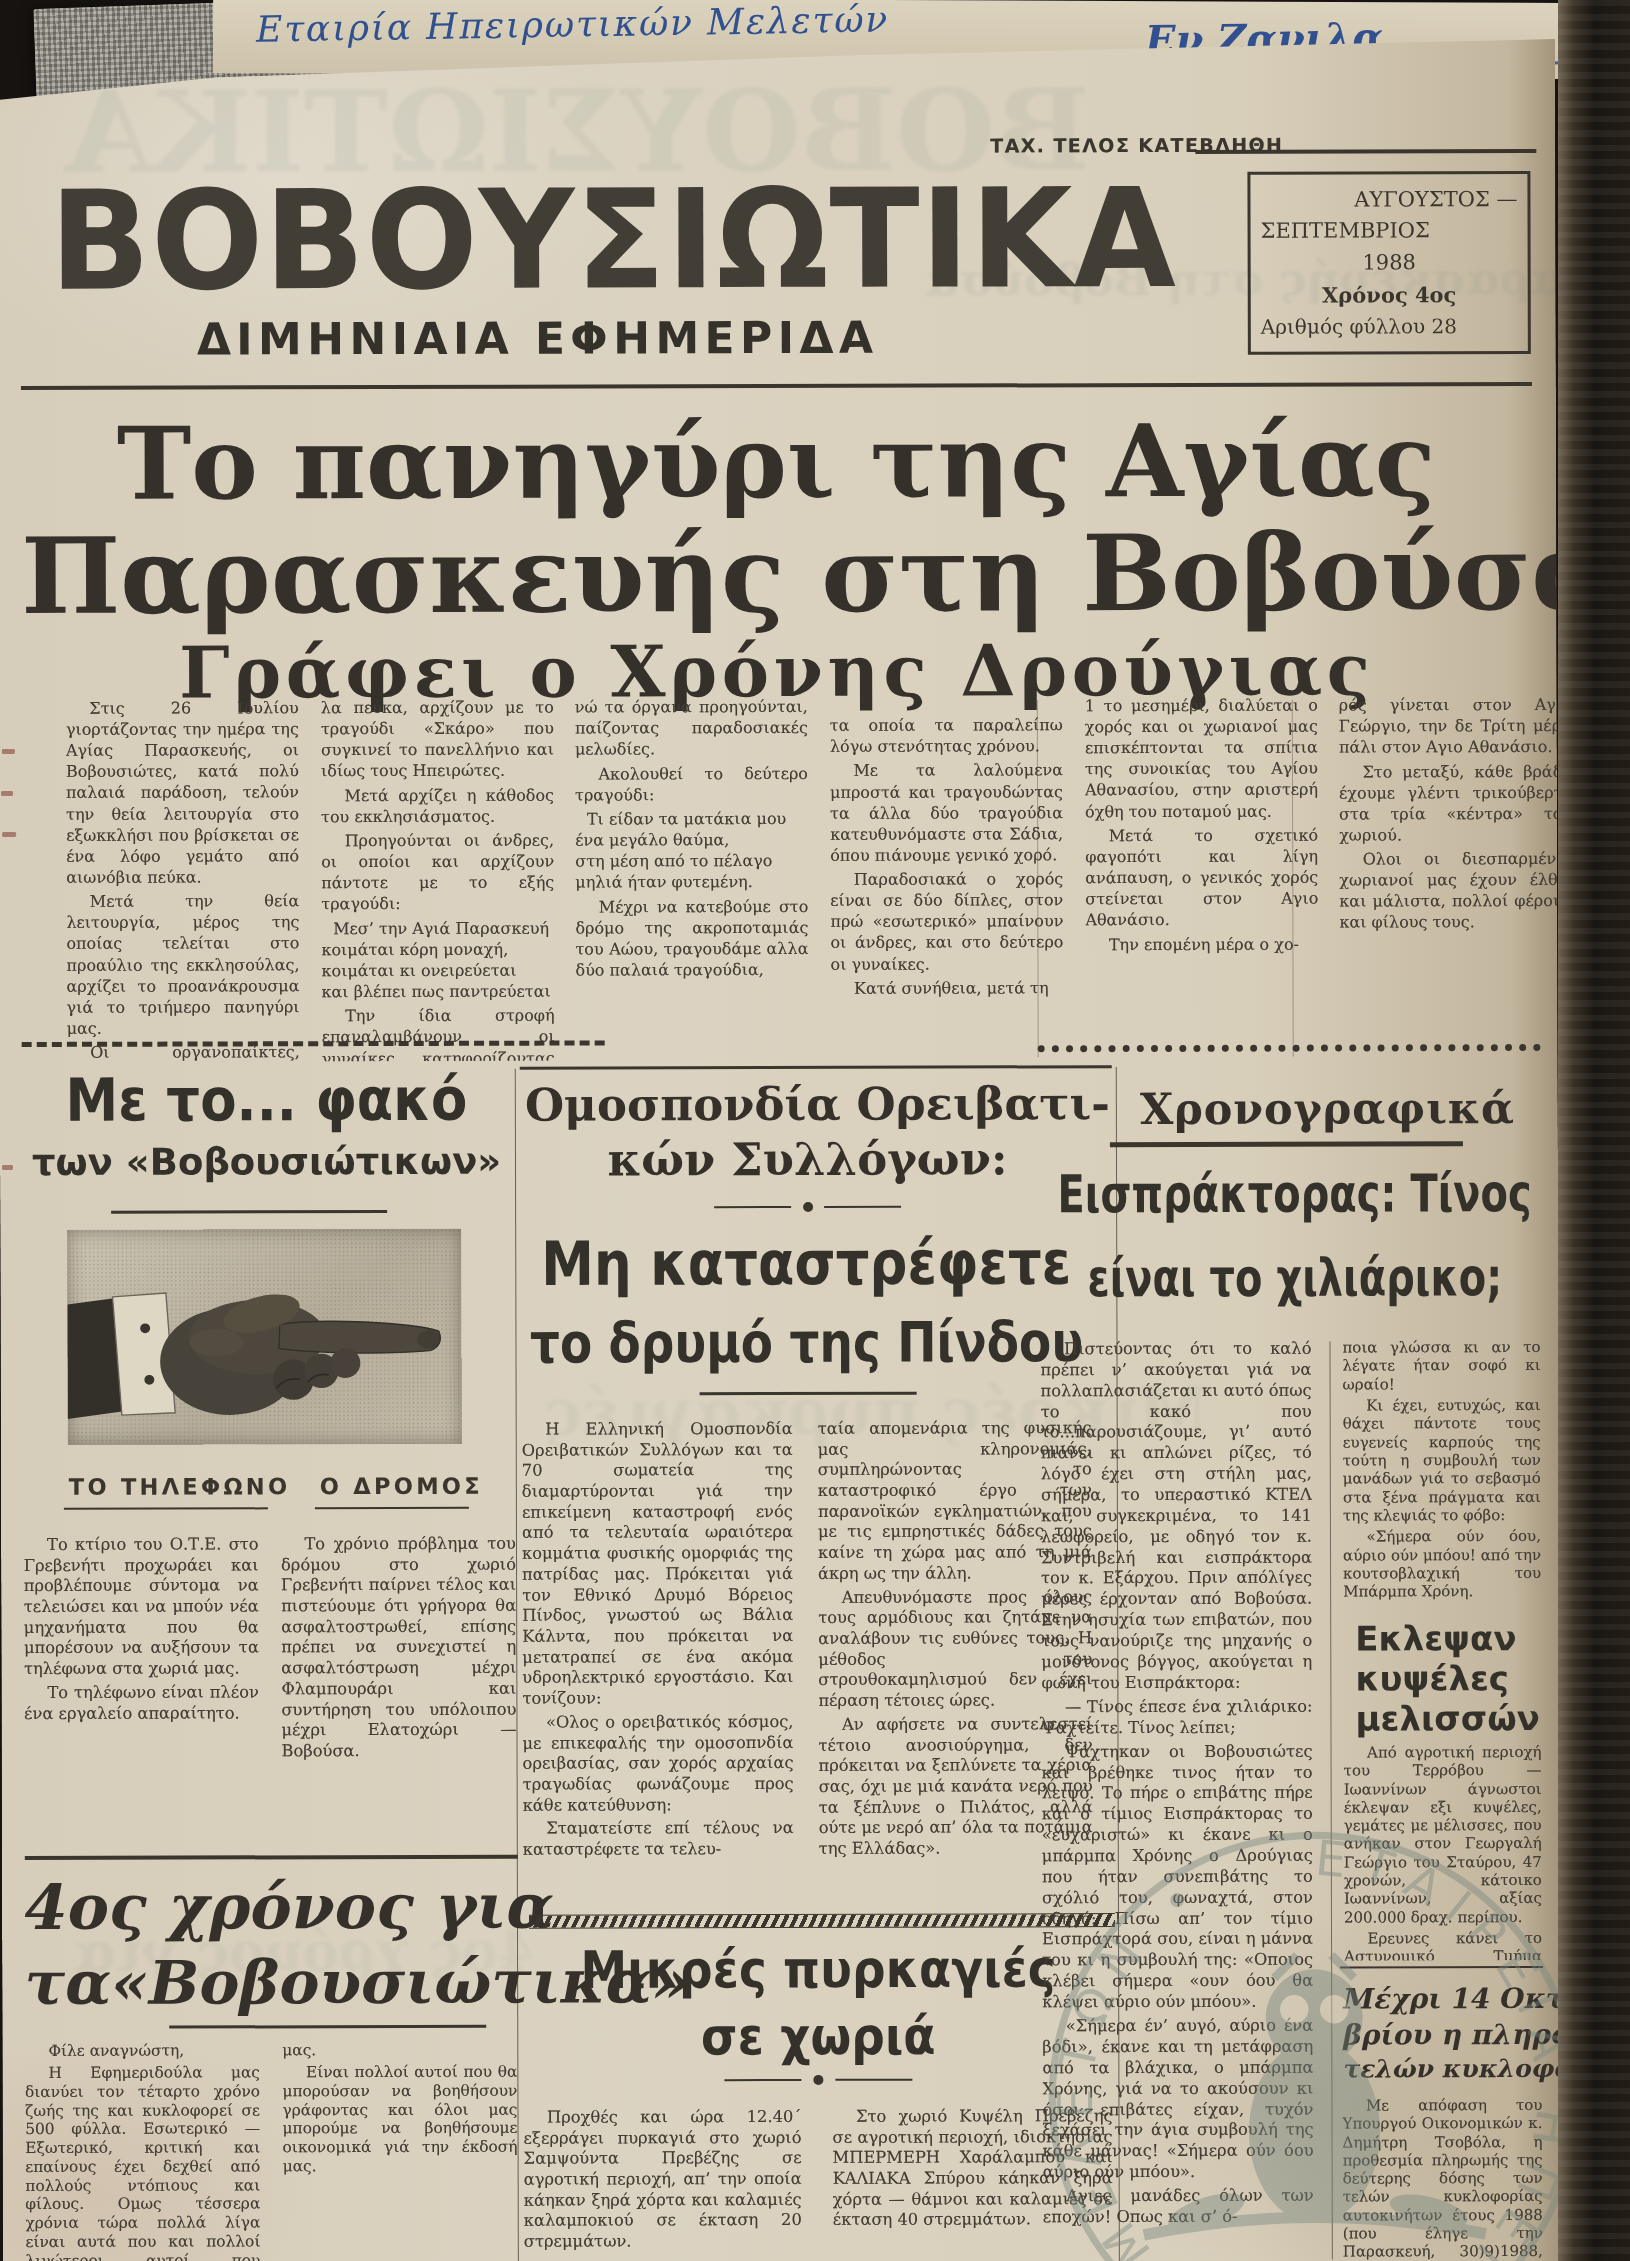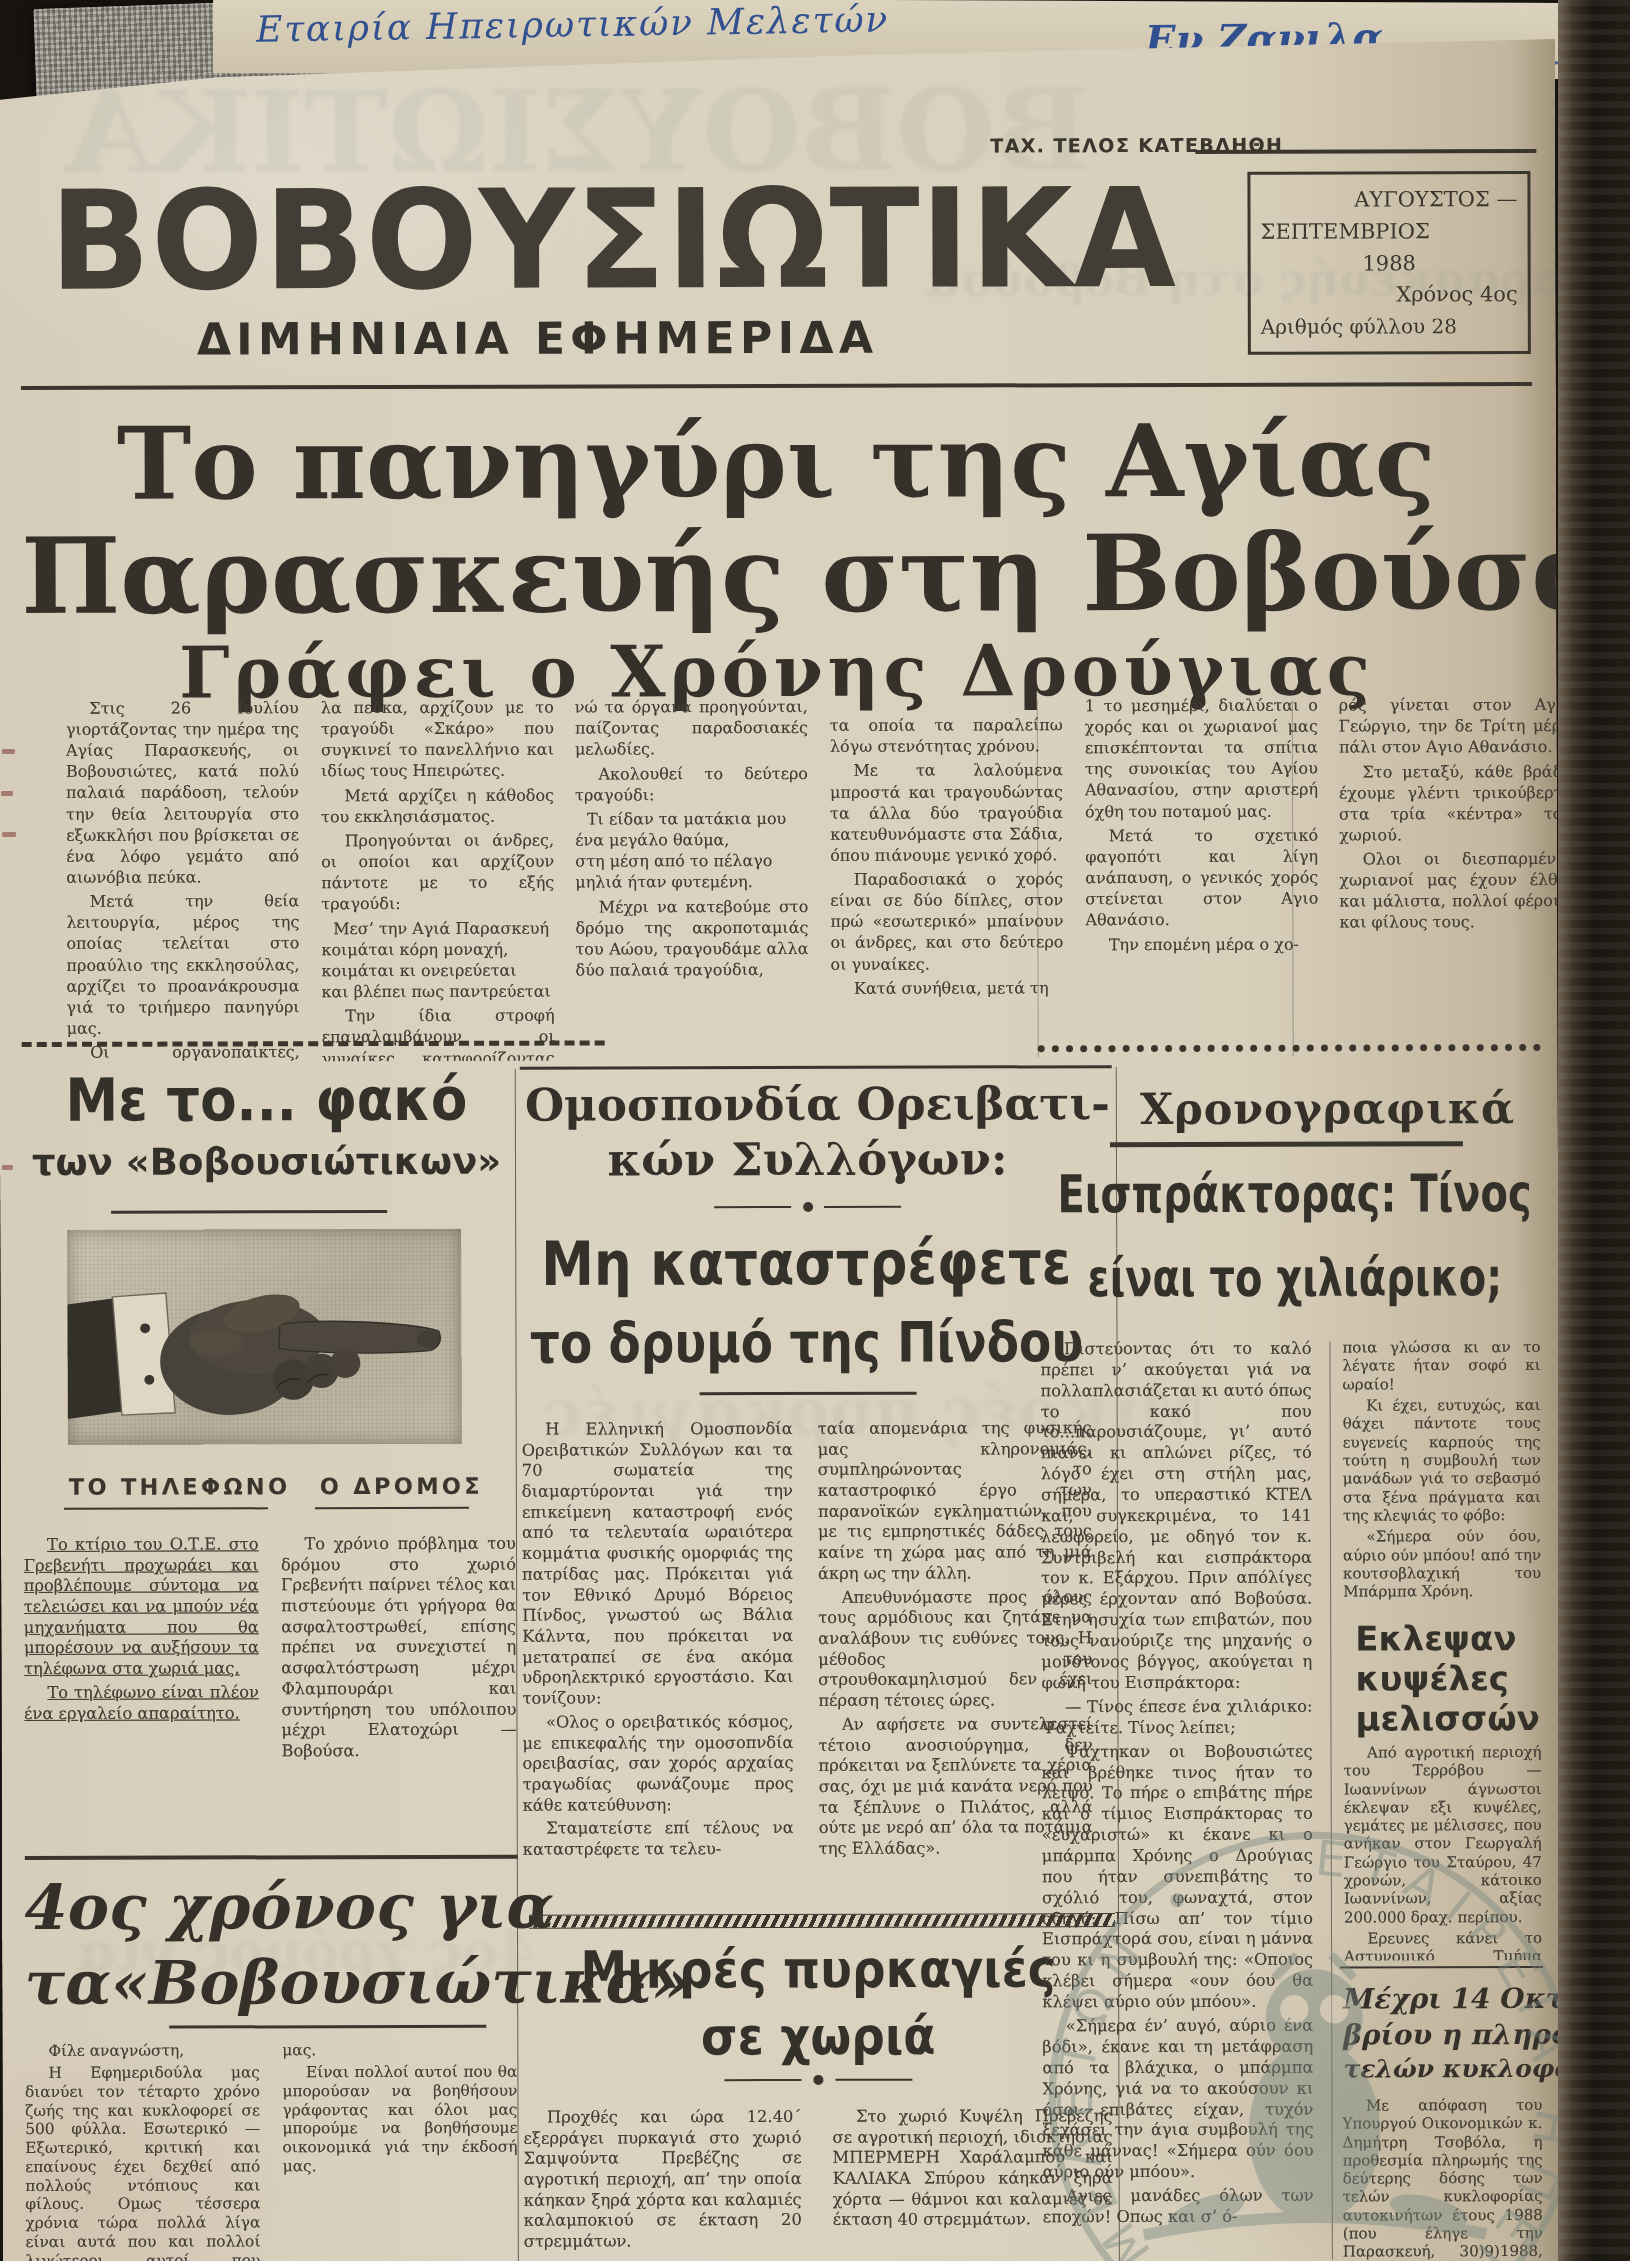--- a/index.html
+++ b/index.html
@@ -82,21 +82,21 @@
     <div class="abs ink" style="left:993px;top:94px;font-family:'DejaVu Sans',sans-serif;font-weight:bold;font-size:19px;letter-spacing:1.4px;">ΤΑΧ. ΤΕΛΟΣ ΚΑΤΕΒΛΗΘΗ</div>
     <div class="abs rule" style="left:1198px;top:110px;width:341px;height:4.1px;"></div>
 
     <div class="abs sanshead" style="left:52px;top:118px;width:1167px;font-size:132px;letter-spacing:0.9px;transform:scaleY(1.04);transform-origin:top left;text-align:left;color:#423d35;">ΒΟΒΟΥΣΙΩΤΙΚΑ</div>
     <div class="abs sanshead" style="left:199px;top:271px;font-size:44px;letter-spacing:5.4px;text-align:left;">ΔΙΜΗΝΙΑΙΑ ΕΦΗΜΕΡΙΔΑ</div>
 
     <div class="abs" style="left:1250px;top:132px;width:283px;height:183px;border:3.2px solid #3b362e;box-sizing:border-box;padding:12.7px 10px;display:flex;flex-direction:column;justify-content:space-between;font-family:'DejaVu Serif',serif;font-size:21px;color:#3a352d;">
       <div style="text-align:right;">ΑΥΓΟΥΣΤΟΣ —</div>
       <div style="text-align:left;">ΣΕΠΤΕΜΒΡΙΟΣ</div>
       <div style="text-align:center;">1988</div>
-      <div style="text-align:right;">Χρόνος 4ος</div>
+      <div style="text-align:center;font-weight:bold;">Χρόνος 4ος</div>
       <div style="font-size:20px;">Αριθμός φύλλου 28</div>
     </div>
 
     <div class="abs rule" style="left:22.6px;top:343px;width:1511px;height:3.6px;"></div>
 
     <div class="abs serifhead" style="left:22.6px;top:362px;width:1511px;font-size:100px;">Το πανηγύρι της Αγίας</div>
     <div class="abs serifhead" style="left:22.6px;top:471px;width:1511px;font-size:105px;">Παρασκευής στη Βοβούσα</div>
     <div class="abs serifhead" style="left:22.6px;top:588px;width:1511px;font-size:71px;letter-spacing:4.5px;">Γράφει ο Χρόνης Δρούγιας</div>
 
     <div class="abs textcol lead ink" style="left:27px;top:655px;width:233px;height:364px;">
@@ -171,21 +171,21 @@
         <path d="M462,352 q20,-26 52,-20 M532,338 q18,-22 46,-16" stroke="#2e2a24" stroke-width="4" fill="none"></path>
         <ellipse cx="330" cy="250" rx="60" ry="30" fill="#5a5344" opacity=".5"></ellipse>
       </svg>
     </div>
 
     <div class="abs cap" style="left:68px;top:1431px;">ΤΟ ΤΗΛΕΦΩΝΟ</div>
     <div class="abs cap" style="left:319px;top:1431px;">Ο ΔΡΟΜΟΣ</div>
     <div class="abs rule" style="left:63px;top:1465px;width:204px;height:2.3px;"></div>
     <div class="abs rule" style="left:314px;top:1465px;width:154px;height:2.3px;"></div>
 
-    <div class="abs textcol mid ink" style="left:22.6px;top:1492px;width:235px;height:317px;text-decoration:underline;">
+    <div class="abs textcol mid ink" style="left:22.6px;top:1492px;width:235px;height:317px;">
         <p>Το κτίριο του Ο.Τ.Ε. στο Γρεβενήτι προχωράει και προβλέπουμε σύντομα να τελειώσει και να μπούν νέα μηχανήματα που θα μπορέσουν να αυξήσουν τα τηλέφωνα στα χωριά μας.</p>
         <p>Το τηλέφωνο είναι πλέον ένα εργαλείο απαραίτητο.</p>
       </div>
     <div class="abs textcol mid ink" style="left:280px;top:1492px;width:235px;height:317px;">
         <p>Το χρόνιο πρόβλημα του δρόμου στο χωριό Γρεβενήτι παίρνει τέλος και πιστεύουμε ότι γρήγορα θα ασφαλτοστρωθεί, επίσης πρέπει να συνεχιστεί η ασφαλτόστρωση μέχρι Φλαμπουράρι και συντήρηση του υπόλοιπου μέχρι Ελατοχώρι — Βοβούσα.</p>
       </div>
 
     <div class="abs rule" style="left:22.6px;top:1813px;width:493px;height:4.1px;"></div>
 
     <div class="abs serifhead" style="left:22.6px;top:1828px;width:493px;font-size:62px;font-style:italic;">4ος χρόνος για</div>

